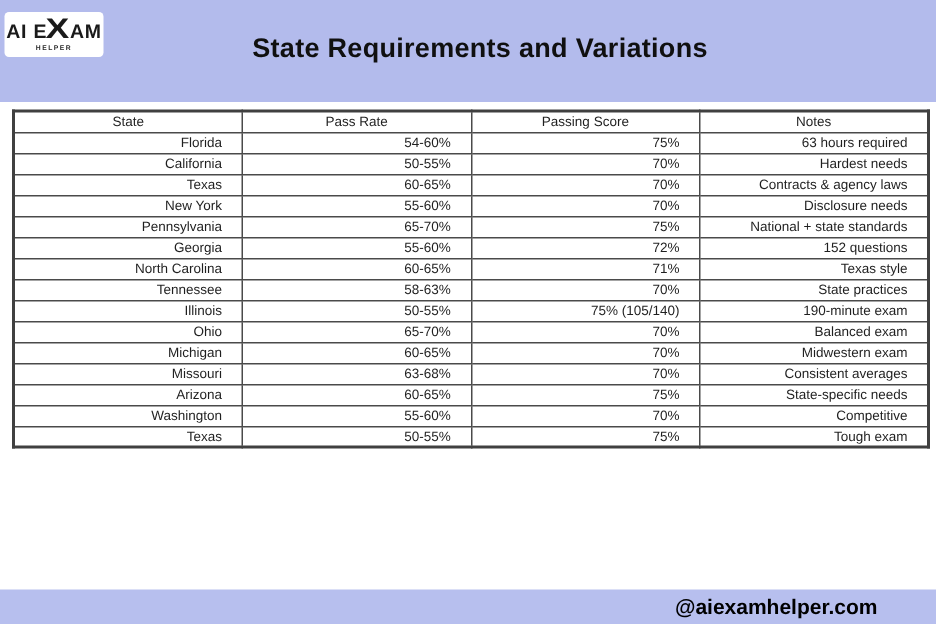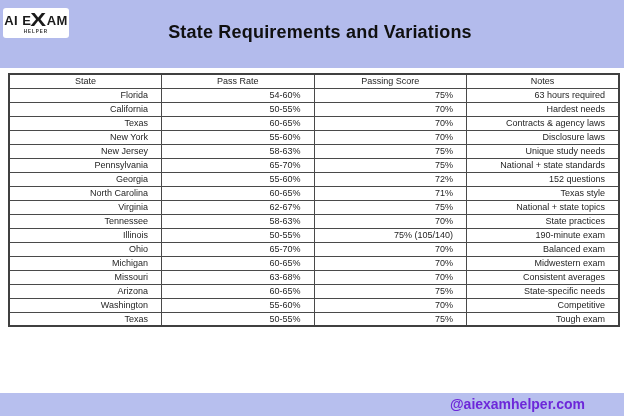--- a/index.html
+++ b/index.html
@@ -100,21 +100,21 @@
     left: 0; top: 393px;
     width: 624px; height: 23px;
     background: #b7bfee;
   }
   .footer-handle {
     position: absolute;
     right: 39px; top: 0;
     line-height: 23px;
     font-size: 14px;
     font-weight: 700;
-    color: #6d28d9;
+    color: #000000;
   }
 </style>
 </head>
 <body>
 
 <div class="header-band">
   <div class="logo-box">
     <div class="logo-line">
       <span>AI E</span>
         <span class="logo-x">X</span>
@@ -151,53 +151,41 @@
         <tr>
           <td>Texas</td>
           <td>60-65%</td>
           <td>70%</td>
           <td>Contracts &amp; agency laws</td>
         </tr>
         <tr>
           <td>New York</td>
           <td>55-60%</td>
           <td>70%</td>
-          <td>Disclosure laws</td>
-        </tr>
-        <tr>
-          <td>New Jersey</td>
-          <td>58-63%</td>
-          <td>75%</td>
-          <td>Unique study needs</td>
+          <td>Disclosure needs</td>
         </tr>
         <tr>
           <td>Pennsylvania</td>
           <td>65-70%</td>
           <td>75%</td>
           <td>National + state standards</td>
         </tr>
         <tr>
           <td>Georgia</td>
           <td>55-60%</td>
           <td>72%</td>
           <td>152 questions</td>
         </tr>
         <tr>
           <td>North Carolina</td>
           <td>60-65%</td>
           <td>71%</td>
           <td>Texas style</td>
         </tr>
         <tr>
-          <td>Virginia</td>
-          <td>62-67%</td>
-          <td>75%</td>
-          <td>National + state topics</td>
-        </tr>
-        <tr>
           <td>Tennessee</td>
           <td>58-63%</td>
           <td>70%</td>
           <td>State practices</td>
         </tr>
         <tr>
           <td>Illinois</td>
           <td>50-55%</td>
           <td>75% (105/140)</td>
           <td>190-minute exam</td>

